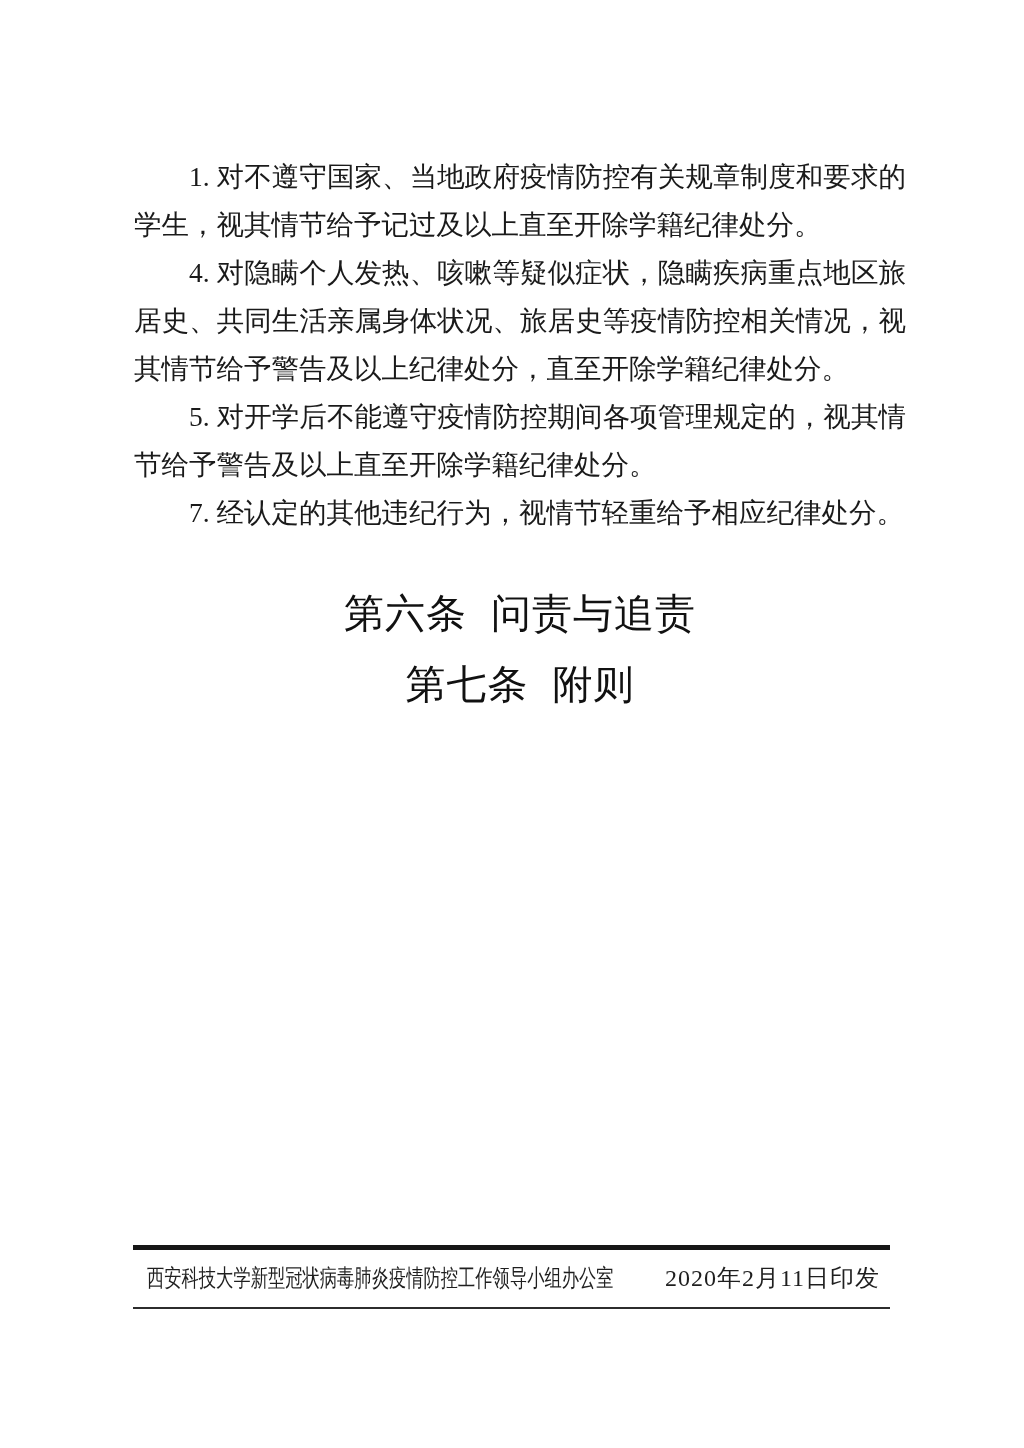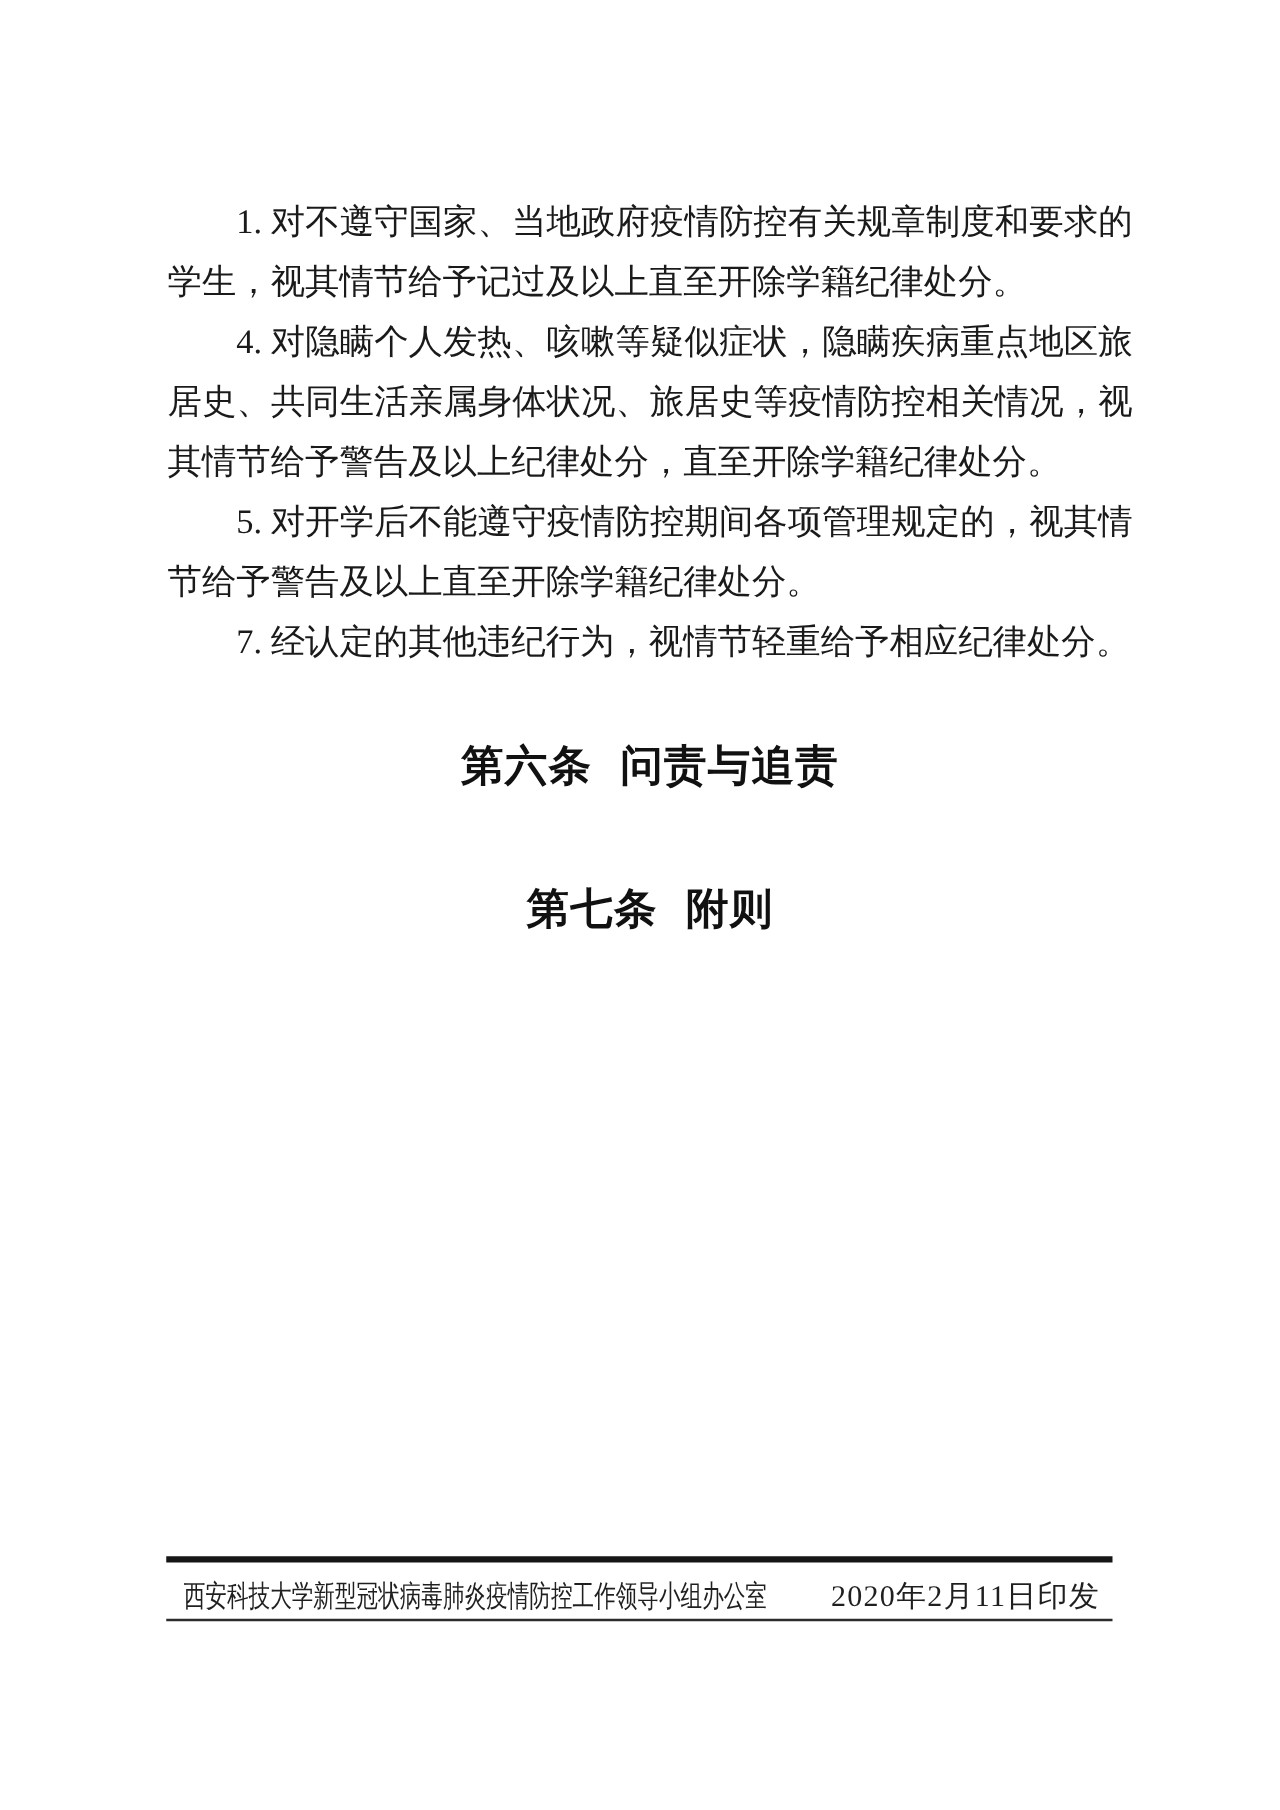--- a/index.html
+++ b/index.html
@@ -25,49 +25,49 @@
     line-height: 48px;
     text-align: justify;
     text-align-last: left;
   }
   .content p.body-para {
     margin: 0;
     text-indent: 55px;
   }
   h2.sec-heading {
     font-family: "Liberation Sans", "DejaVu Sans", sans-serif;
-    font-weight: bold;
-    font-size: 34px;
+    font-weight: normal;
+    font-size: 40px;
     line-height: 48px;
     color: #111111;
     text-align: center;
     text-align-last: center;
     text-indent: 0;
     margin: 0;
     word-spacing: 12px;
     letter-spacing: 1px;
   }
   h2.sec-heading.h6 { margin-top: 52px; }
-  h2.sec-heading.h7 { margin-top: 66px; }
+  h2.sec-heading.h7 { margin-top: 23px; }
   .footer {
     position: absolute;
     left: 133px;
     top: 1245px;
     width: 757px;
   }
   .rule-thick {
     height: 5px;
     background: #161616;
   }
   .footer-row {
     display: flex;
     justify-content: space-between;
     align-items: flex-end;
     border-bottom: 2px solid #2c2c2c;
-    padding: 15px 10px 4px 14px;
+    padding: 15px 10px 16px 14px;
     font-size: 24px;
     line-height: 26px;
     color: #1f1f1f;
     white-space: nowrap;
   }
   .issuer-wrap {
     width: 474px;
     overflow: visible;
   }
   .issuer {

